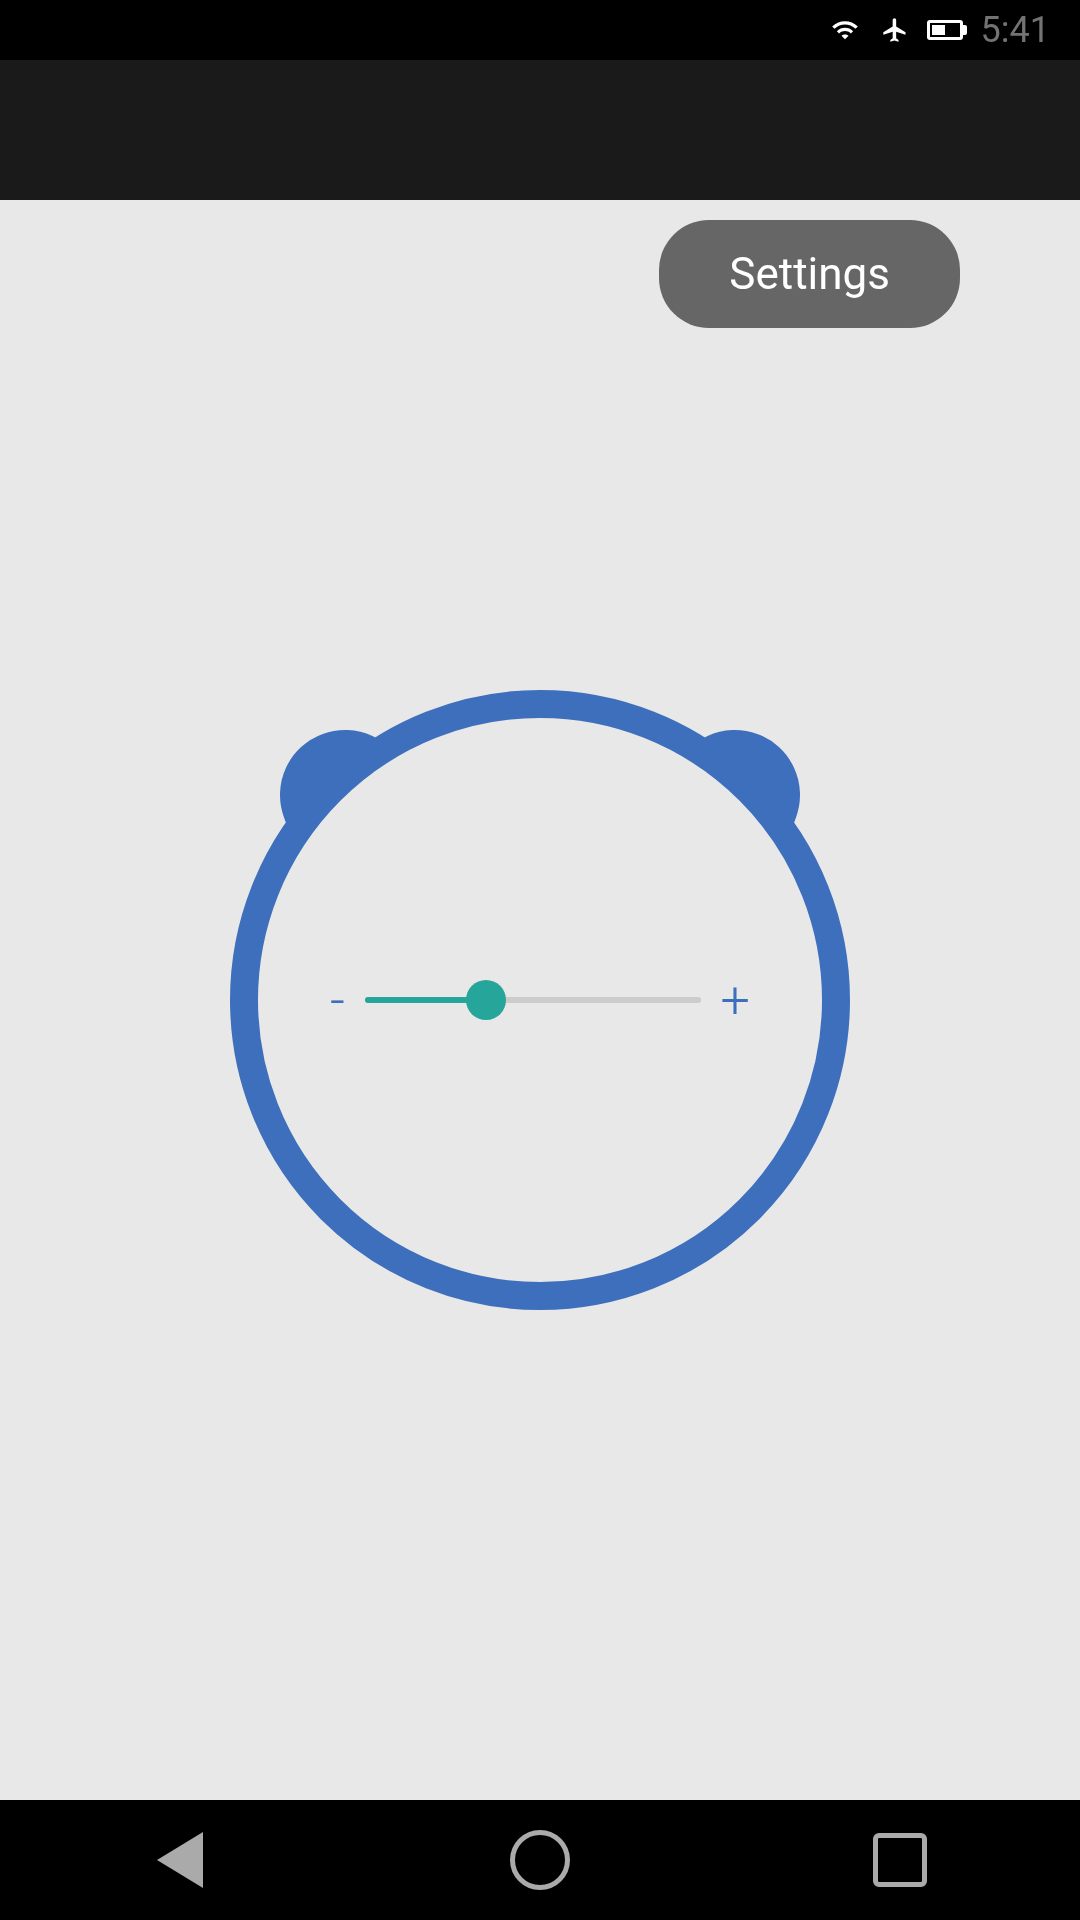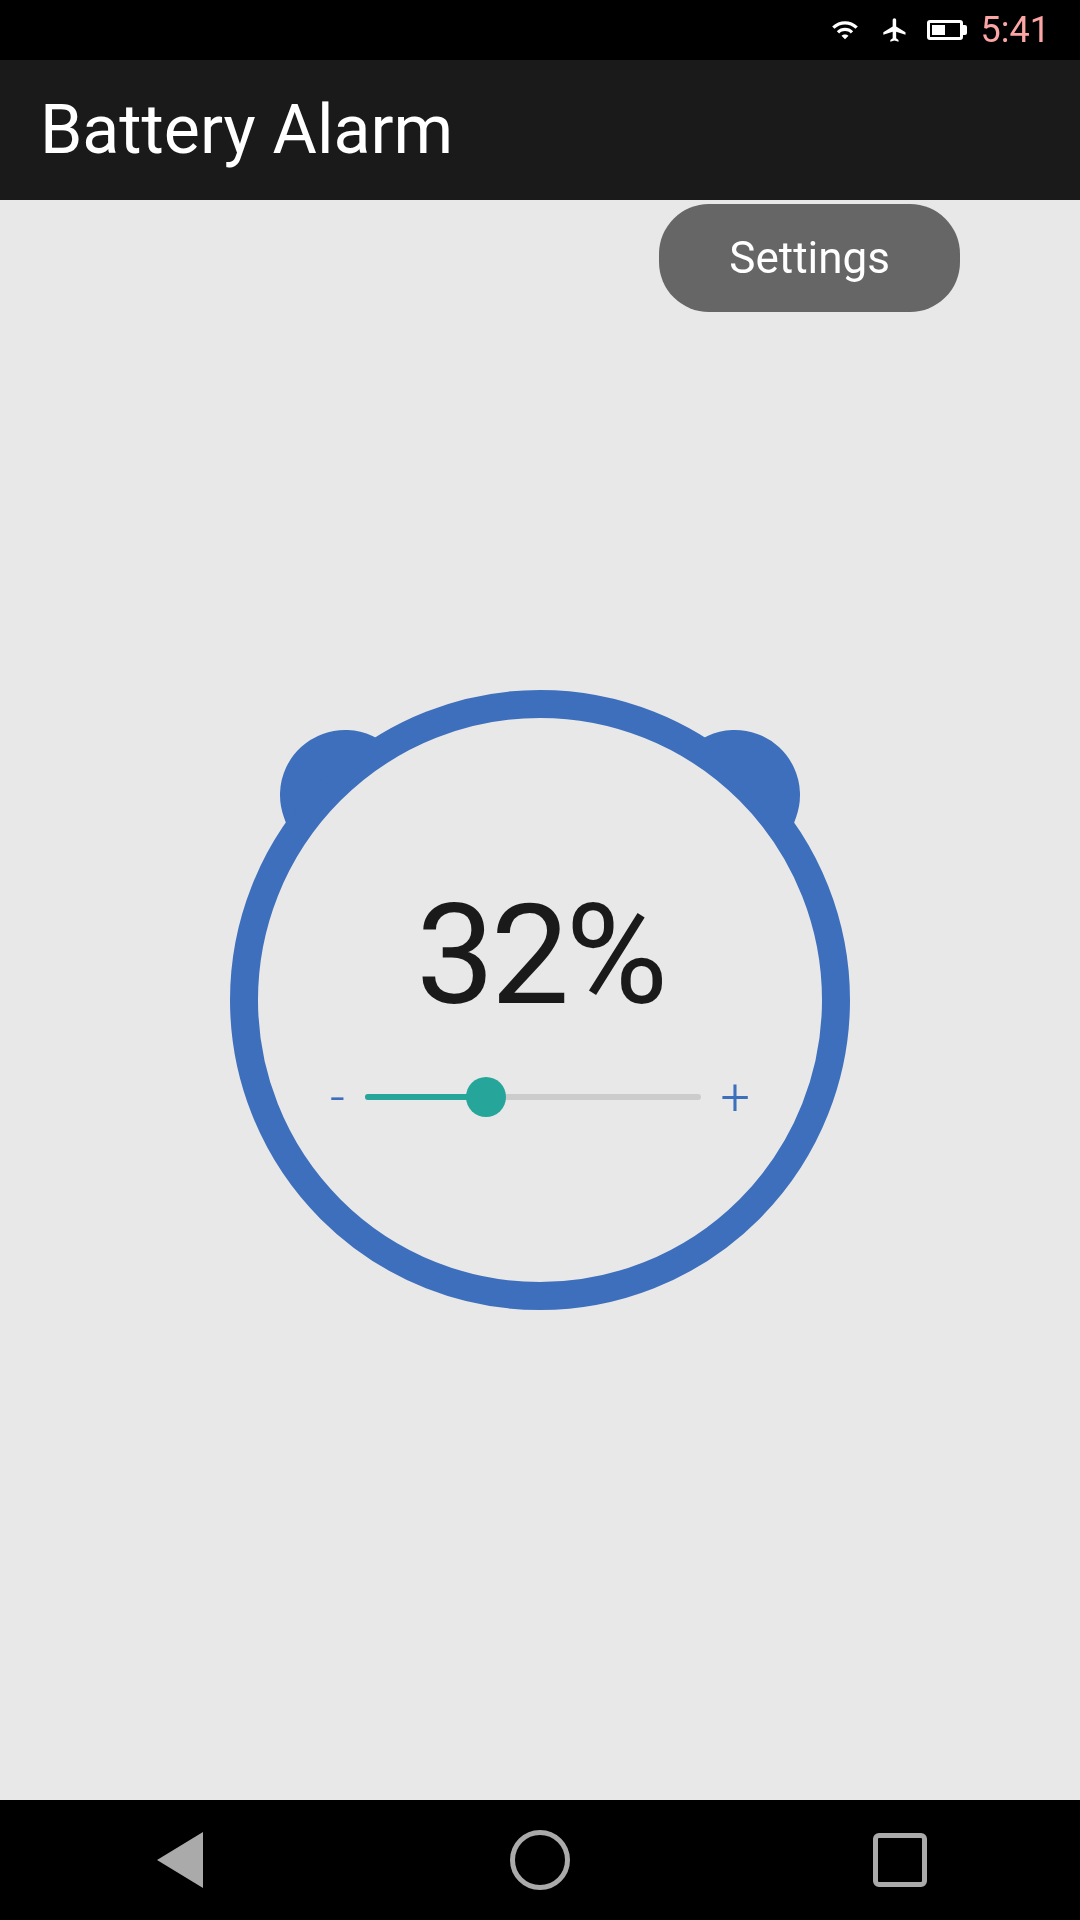--- a/index.html
+++ b/index.html
@@ -70,21 +70,21 @@
       border-radius: 0 2px 2px 0;
     }
 
     .battery-fill {
       width: 50%;
       height: 100%;
       background: #fff;
     }
 
     .status-time {
-      color: #fca5a5;
+      color: #737373;
       font-size: 36px;
       font-weight: 400;
     }
 
     
     .app-bar {
       width: 100%;
       height: 140px;
       background: #1a1a1a;
       display: flex;
@@ -144,21 +144,21 @@
     
     .settings-tooltip-container {
       position: relative;
       width: 100%;
       height: 0;
       flex-shrink: 0;
     }
 
     .settings-tooltip {
       position: absolute;
-      top: 4px;
+      top: 20px;
       right: 120px;
       background: rgba(90, 90, 90, 0.92);
       border-radius: 50px;
       padding: 28px 70px;
       z-index: 10;
     }
 
     .settings-label {
       color: #fff;
       font-size: 44px;
@@ -351,39 +351,37 @@
     </svg>
 
     <div class="battery-icon">
       <div class="battery-fill"></div>
     </div>
     <span class="status-time">5:41</span>
   </div>
 </div>
 
 <div class="app-bar">
-  <span class="app-title">Battery Alarm</span>
 </div>
 
 <div class="settings-tooltip-container">
   <div class="settings-tooltip">
     <span class="settings-label">Settings</span>
   </div>
 </div>
 
 <div class="main-content">
   <div class="clock-container">
 
     <div class="clock-bells">
       <div class="bell-left"></div>
       <div class="bell-right"></div>
     </div>
 
     <div class="clock-face">
-      <span class="battery-percentage">32%</span>
 
       <div class="slider-container">
         <span class="slider-minus">-</span>
         <div class="slider-track">
           <div class="slider-fill"></div>
           <div class="slider-thumb"></div>
         </div>
         <span class="slider-plus">+</span>
       </div>
     </div>

